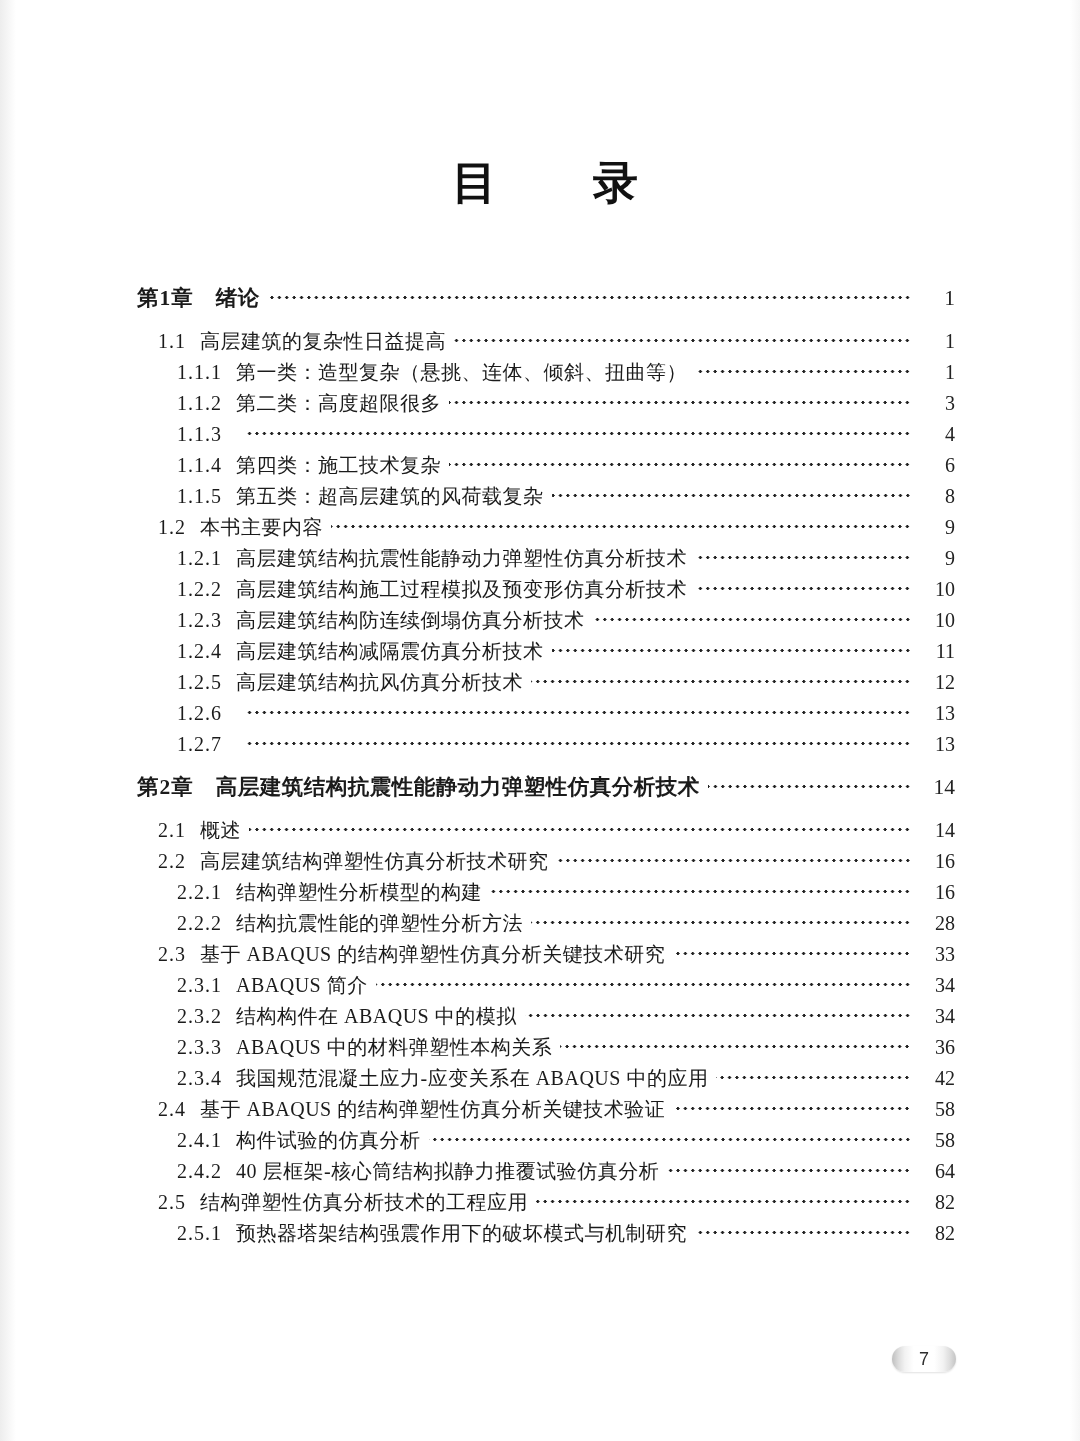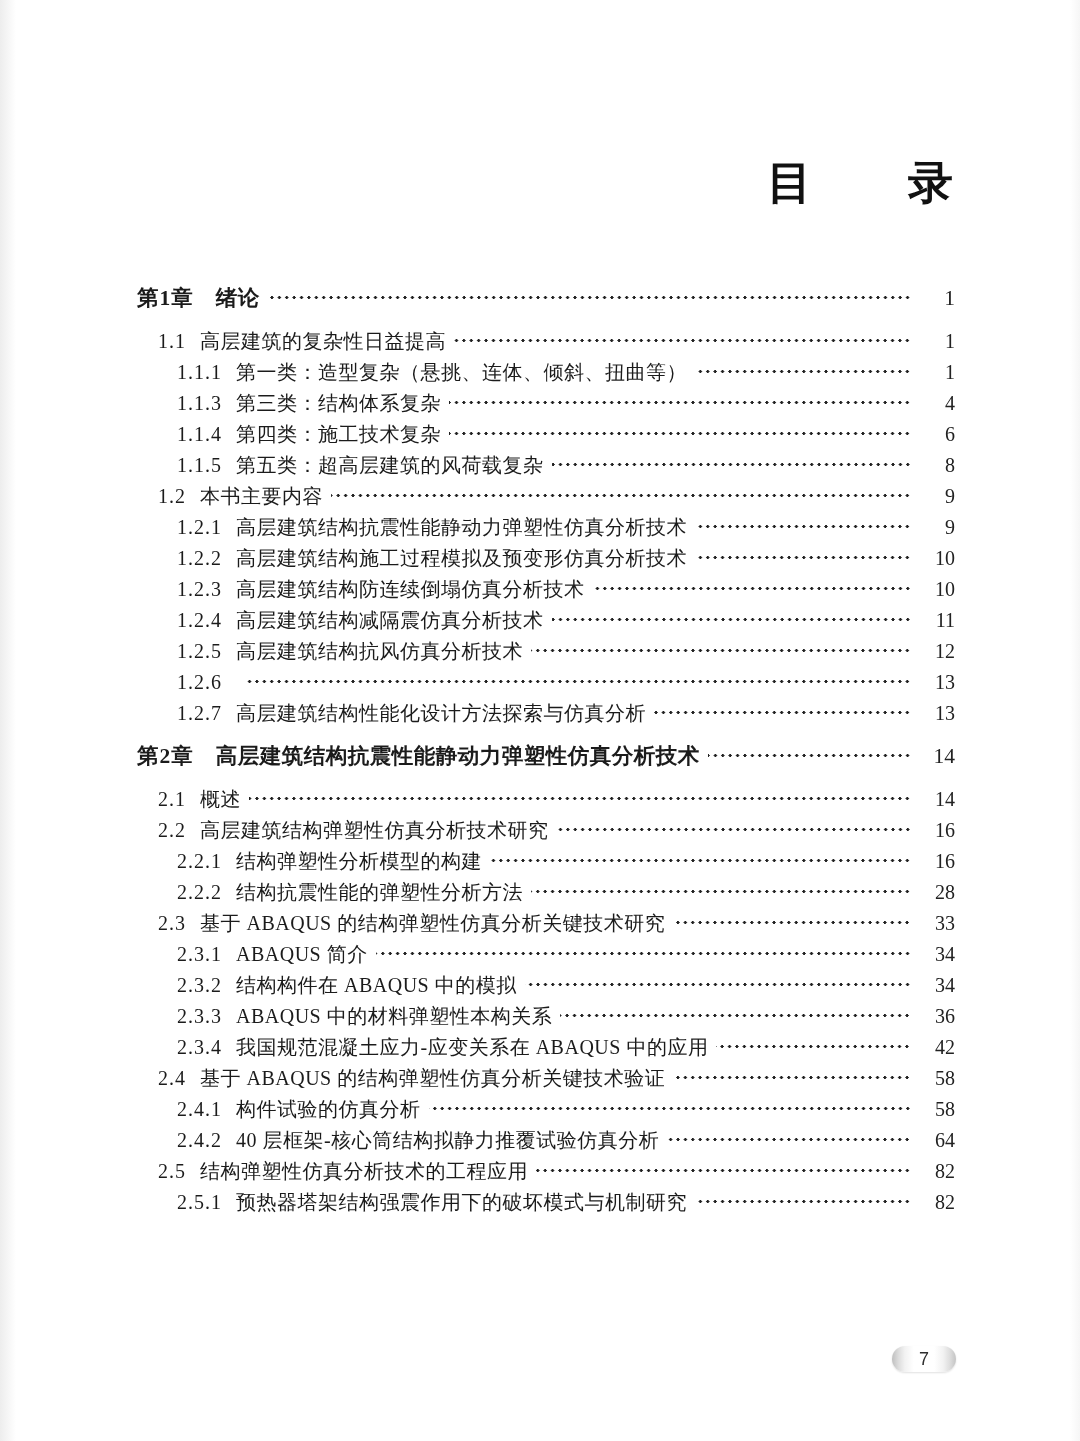--- a/index.html
+++ b/index.html
@@ -19,21 +19,21 @@
     position: absolute;
     left: 137px;
     top: 0;
     width: 818px;
   }
 
   .doc-title {
     margin-top: 158px;
     height: 50px;
     line-height: 50px;
-    text-align: right;
+    text-align: center;
     font-size: 45px;
     font-weight: bold;
     letter-spacing: 2px;
     white-space: pre;
     color: #111;
   }
 
   .toc-list {
     margin-top: 74px;
   }
@@ -127,22 +127,27 @@
     <span class="leader"></span>
     <span class="pg">1</span>
   </div>
       <div class="toc-row lv-subsection">
     <span class="num">1.1.1</span>
     <span class="ttl">第一类：造型复杂（悬挑、连体、倾斜、扭曲等）</span>
     <span class="leader"></span>
     <span class="pg">1</span>
   </div>
       <div class="toc-row lv-subsection">
+    <span class="num">1.1.2</span>
+    <span class="ttl">第二类：高度超限很多</span>
+    <span class="leader"></span>
+    <span class="pg">3</span>
+  </div>
+      <div class="toc-row lv-subsection">
     <span class="num">1.1.3</span>
-    <span class="ttl">第三类：结构体系复杂</span>
     <span class="leader"></span>
     <span class="pg">4</span>
   </div>
       <div class="toc-row lv-subsection">
     <span class="num">1.1.4</span>
     <span class="ttl">第四类：施工技术复杂</span>
     <span class="leader"></span>
     <span class="pg">6</span>
   </div>
       <div class="toc-row lv-subsection">
@@ -187,21 +192,20 @@
     <span class="leader"></span>
     <span class="pg">12</span>
   </div>
       <div class="toc-row lv-subsection">
     <span class="num">1.2.6</span>
     <span class="leader"></span>
     <span class="pg">13</span>
   </div>
       <div class="toc-row lv-subsection">
     <span class="num">1.2.7</span>
-    <span class="ttl">高层建筑结构性能化设计方法探索与仿真分析</span>
     <span class="leader"></span>
     <span class="pg">13</span>
   </div>
       <div class="toc-row lv-chapter">
     <span class="num">第2章</span>
     <span class="ttl">高层建筑结构抗震性能静动力弹塑性仿真分析技术</span>
     <span class="leader"></span>
     <span class="pg">14</span>
   </div>
       <div class="toc-row lv-section">

